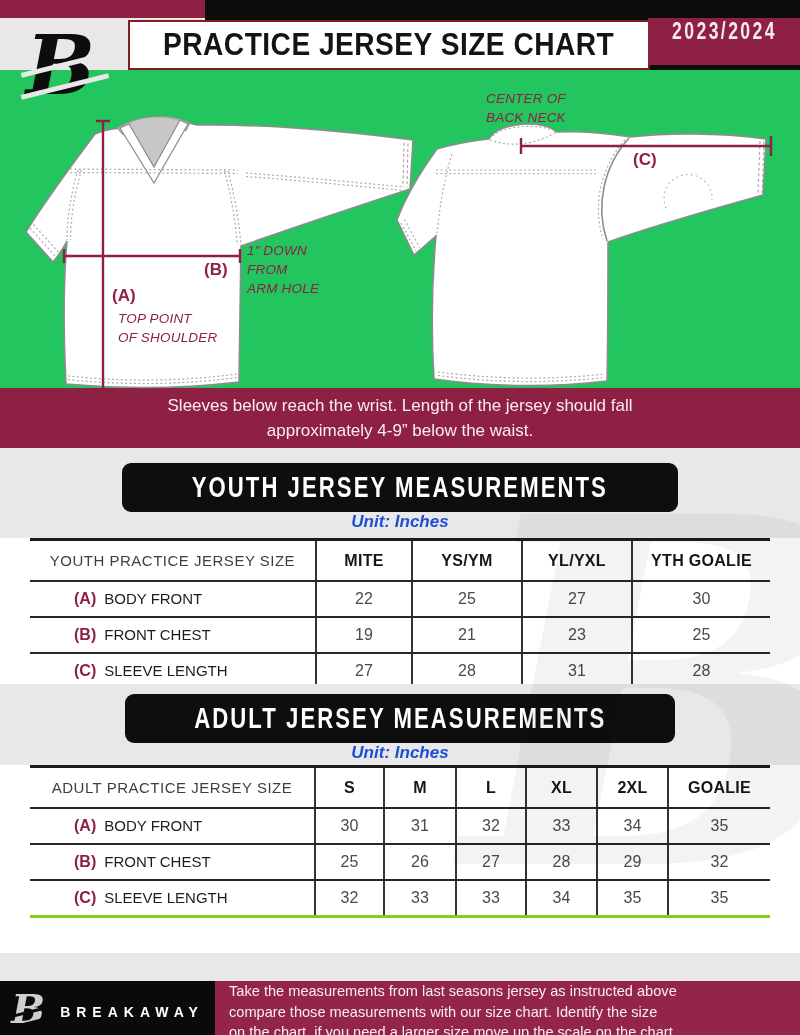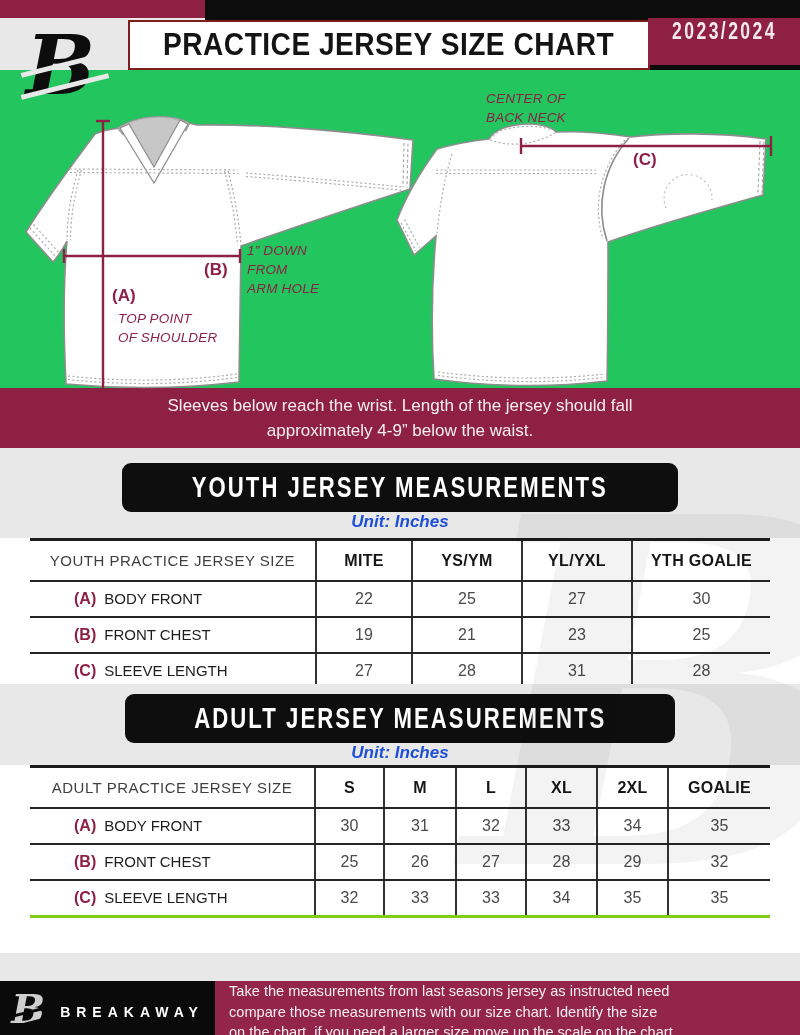--- a/index.html
+++ b/index.html
@@ -323,20 +323,20 @@
   <div class="footer">
     <div class="brand-box">
       <div class="logo logo-footer">
         <span class="b">B</span>
         <span class="slit" style="top:46%;"></span>
         <span class="slit" style="top:70%;"></span>
       </div>
       <span class="brand-name">BREAKAWAY</span>
     </div>
     <div class="note">
-      <p>Take the measurements from last seasons jersey as instructed need</p>
+      <p>Take the measurements from last seasons jersey as instructed above</p>
       <p>compare those measurements  with our size chart. Identify the size</p>
       <p>on the chart, if you need a larger size move up the scale on the chart</p>
     </div>
   </div>
 
   <div class="watermark">B</div>
 </div>
 
 </body></html>

